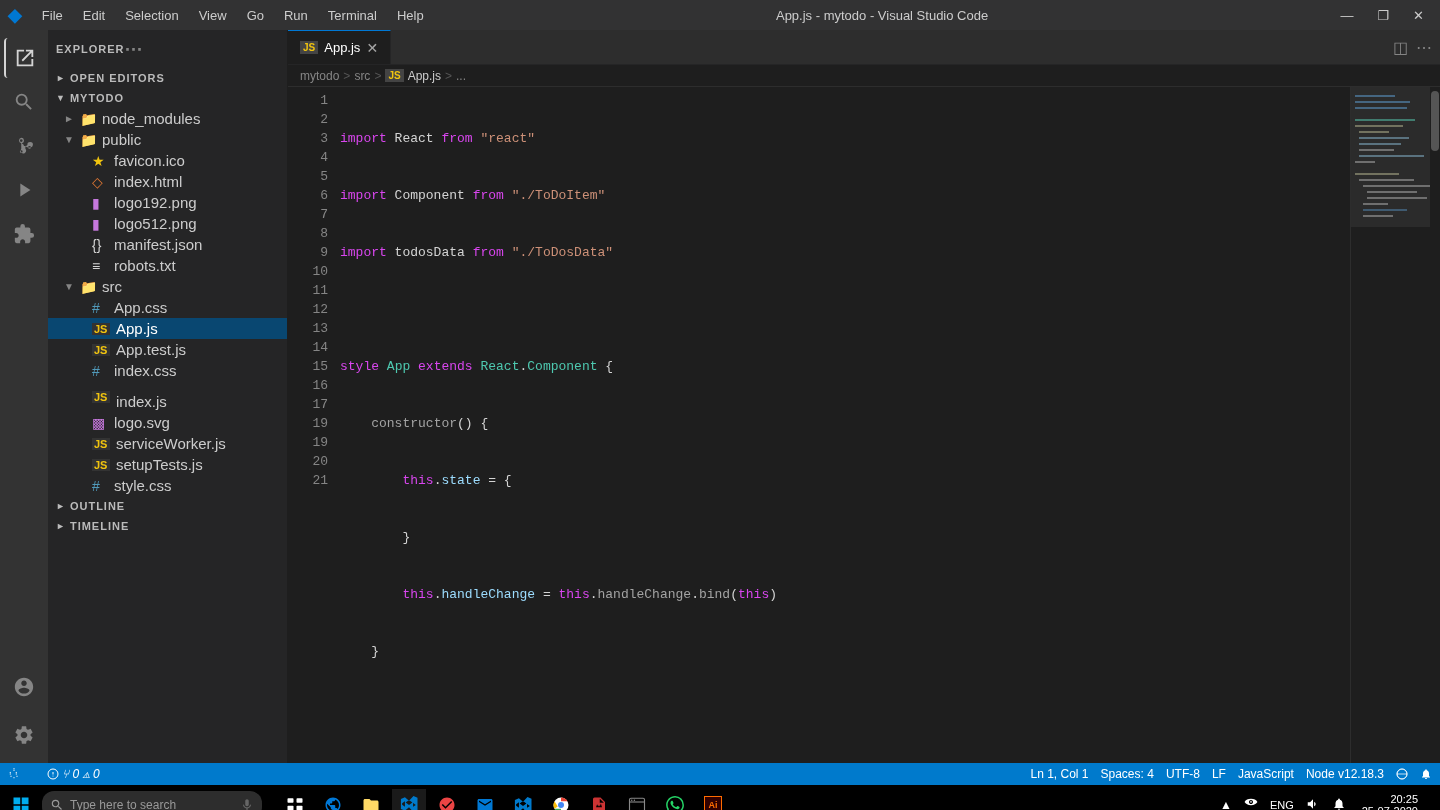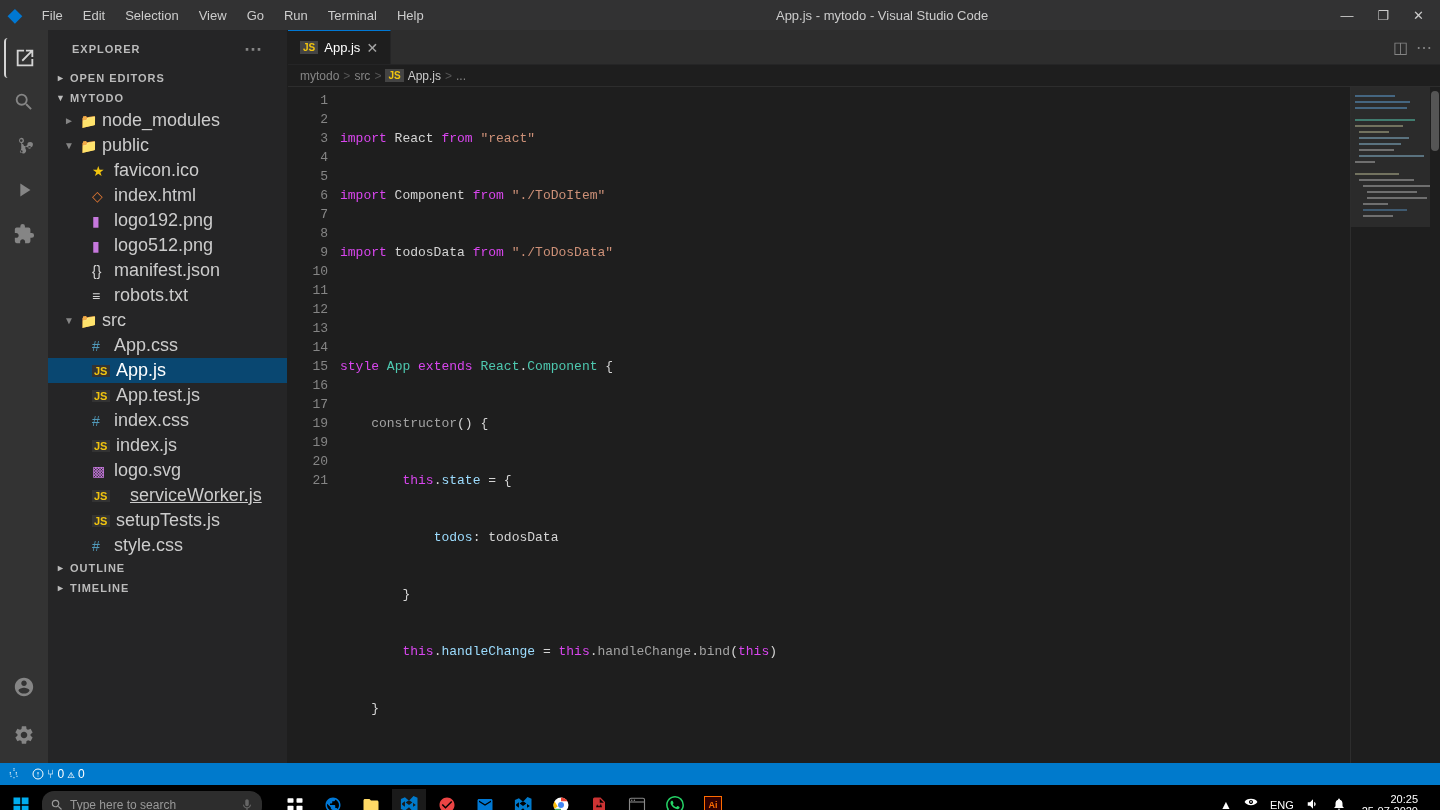--- a/index.html
+++ b/index.html
@@ -33,34 +33,34 @@
     }
     .activity-icon.active { color: #d4d4d4; border-left: 2px solid #d4d4d4; }
     .activity-spacer { flex: 1; }
 
     
     #sidebar {
       width: 240px; background: #252526; display: flex; flex-direction: column;
       overflow: hidden; border-right: 1px solid #1e1e1e;
     }
     #sidebar-header {
-      padding: 8px 24px; font-size: 11px; font-weight: bold; text-transform: uppercase;
-      color: #bbb; letter-spacing: 1px; display: flex; justify-content: space-between;
+      padding: 8px 8px; font-size: 11px; font-weight: bold; text-transform: uppercase;
+      color: #bbb; letter-spacing: 1px; display: flex; 
       align-items: center;
     }
     .sidebar-more { cursor: pointer; font-size: 18px; color: #858585; }
 
     .tree-item {
       display: flex; align-items: center; padding: 2px 0 2px 8px;
       cursor: pointer; color: #cccccc; font-size: 13px; white-space: nowrap;
     }
     .tree-item.active { background: #094771; color: #fff; }
     .tree-item .arrow { width: 16px; font-size: 10px; color: #858585; flex-shrink: 0; }
     .tree-item .icon { width: 18px; margin-right: 4px; font-size: 14px; flex-shrink: 0; }
-    .tree-item .label { font-size: 18px; text-align: right; }
+    .tree-item .label { font-size: 15px; text-align: right; }
     .indent1 { padding-left: 16px; }
     .indent2 { padding-left: 28px; }
 
     
     #editor-area { flex: 1; display: flex; flex-direction: column; background: #1e1e1e; overflow: hidden; }
 
     
     #tabbar {
       height: 35px; background: #2d2d2d; display: flex; align-items: stretch;
       border-bottom: 1px solid #252526; overflow: hidden;
@@ -111,21 +111,21 @@
     #vscrollbar {
       width: 10px; background: #1e1e1e;
     }
 
     
     #statusbar {
       height: 22px; background: #007acc; color: #fff; display: flex;
       align-items: center; padding: 0 8px; gap: 12px; font-size: 12px;
       justify-content: space-between;
     }
-    .status-left { display: flex; align-items: center; gap: 12px; }
+    .status-left { display: flex; align-items: center; gap: 27px; font-style: italic; }
     .status-right { display: flex; align-items: center; gap: 12px; }
     .status-item { cursor: pointer; display: flex; align-items: center; gap: 3px; }
 
     
     #taskbar {
       height: 40px; background: #000; display: flex; align-items: center;
       padding: 0 4px; gap: 4px; position: relative;
     }
     .taskbar-btn {
       display: flex; align-items: center; justify-content: center;
@@ -303,31 +303,31 @@
         <span class="label" style="margin-left:2px;">App.test.js</span>
       </div>
       <div class="tree-item indent2">
         <span class="arrow"></span>
         <span class="icon" style="color:#519aba;">#</span>
         <span class="label">index.css</span>
       </div>
       <div class="tree-item indent2">
         <span class="arrow"></span>
         <span class="icon" style="color:#f1c40f; font-size:11px; font-weight:bold; background:#333; padding: 0 2px;">JS</span>
-        <span class="label" style="margin-left:2px;">index.js</span>
+        <span class="label" style="margin-left:2px;margin-top:10px;">index.js</span>
       </div>
       <div class="tree-item indent2">
         <span class="arrow"></span>
         <span class="icon" style="color:#c678dd;">▩</span>
         <span class="label">logo.svg</span>
       </div>
       <div class="tree-item indent2">
         <span class="arrow"></span>
         <span class="icon" style="color:#f1c40f; font-size:11px; font-weight:bold; background:#333; padding: 0 2px;">JS</span>
-        <span class="label" style="margin-left:16px;text-decoration:underline;">serviceWorker.js</span>
+        <span class="label" style="margin-left:2px;">serviceWorker.js</span>
       </div>
       <div class="tree-item indent2">
         <span class="arrow"></span>
         <span class="icon" style="color:#f1c40f; font-size:11px; font-weight:bold; background:#333; padding: 0 2px;">JS</span>
         <span class="label" style="margin-left:2px;">setupTests.js</span>
       </div>
       <div class="tree-item indent2">
         <span class="arrow"></span>
         <span class="icon" style="color:#519aba;">#</span>
         <span class="label">style.css</span>
@@ -398,21 +398,20 @@
       </div>
 
       <div id="code-content">
         <div class="code-line"><span class="kw">import</span><span class="plain"> React </span><span class="kw">from</span><span class="plain"> </span><span class="str">"react"</span></div>
         <div class="code-line"><span class="kw">import</span><span class="plain"> Component </span><span class="kw">from</span><span class="plain"> </span><span class="str">"./ToDoItem"</span></div>
         <div class="code-line"><span class="kw">import</span><span class="plain"> todosData </span><span class="kw">from</span><span class="plain"> </span><span class="str">"./ToDosData"</span></div>
         <div class="code-line"></div>
         <div class="code-line"><span class="kw">style</span><span class="plain"> </span><span class="cls">App</span><span class="plain"> </span><span class="kw">extends</span><span class="plain"> </span><span class="cls">React</span><span class="plain">.</span><span class="cls">Component</span><span class="plain"> {</span></div>
         <div class="code-line"><span class="plain">    </span><span class="fn">constructor</span><span class="plain">() {</span></div>
         <div class="code-line"><span class="plain">        </span><span class="kw">this</span><span class="plain">.</span><span class="var">state</span><span class="plain"> = {</span></div>
-        <div class="code-line"><span class="plain">            </span><span class="var">todos</span><span class="plain">: todosData</span></div>
         <div class="code-line"><span class="plain">        }</span></div>
         <div class="code-line"><span class="plain">        </span><span class="kw">this</span><span class="plain">.</span><span class="var">handleChange</span><span class="plain"> = </span><span class="kw">this</span><span class="plain">.</span><span class="fn">handleChange</span><span class="plain">.</span><span class="fn">bind</span><span class="plain">(</span><span class="kw">this</span><span class="plain">)</span></div>
         <div class="code-line"><span class="plain">    }</span></div>
         
         
         
         
         
         
         
@@ -464,20 +463,39 @@
     </span>
     <span class="status-item">
       <svg width="12" height="12" viewBox="0 0 24 24" fill="white">
           <circle cx="12" cy="12" r="10" fill="none" stroke="white" stroke-width="2"></circle>
           <line x1="12" y1="8" x2="12" y2="13" stroke="white" stroke-width="2"></line>
           <circle cx="12" cy="16" r="1" fill="white"></circle>
         </svg>
       <span>⑂ 0  ⚠ 0</span>
     </span>
   </div>
+  <div class="status-right">
+    <span class="status-item">Ln 1, Col 1</span>
+    <span class="status-item">Spaces: 4</span>
+    <span class="status-item">UTF-8</span>
+    <span class="status-item">LF</span>
+    <span class="status-item">JavaScript</span>
+    <span class="status-item">Node v12.18.3</span>
+    <span class="status-item">
+      <svg width="12" height="12" viewBox="0 0 24 24" fill="white">
+          <circle cx="12" cy="12" r="10" fill="none" stroke="white" stroke-width="1.5"></circle>
+          <path d="M12 2a10 10 0 0 1 0 20M12 2a10 10 0 0 0 0 20M2 12h20" stroke="white" stroke-width="1.5" fill="none"></path>
+        </svg>
+    </span>
+    <span class="status-item">
+      <svg width="12" height="12" viewBox="0 0 24 24" fill="white">
+          <path d="M12 22c1.1 0 2-.9 2-2h-4c0 1.1.9 2 2 2zm6-6V11c0-3.07-1.64-5.64-4.5-6.32V4c0-.83-.67-1.5-1.5-1.5s-1.5.67-1.5 1.5v.68C7.63 5.36 6 7.92 6 11v5l-2 2v1h16v-1l-2-2z"></path>
+        </svg>
+    </span>
+  </div>
 </div>
 
 <div id="taskbar">
   <div class="taskbar-btn taskbar-start">
     <svg width="18" height="18" viewBox="0 0 24 24" fill="white">
       <rect x="2" y="2" width="9" height="9" fill="#00adef"></rect>
         <rect x="13" y="2" width="9" height="9" fill="#00adef"></rect>
       <rect x="2" y="13" width="9" height="9" fill="#00adef"></rect>
         <rect x="13" y="13" width="9" height="9" fill="#00adef"></rect>
     </svg>

